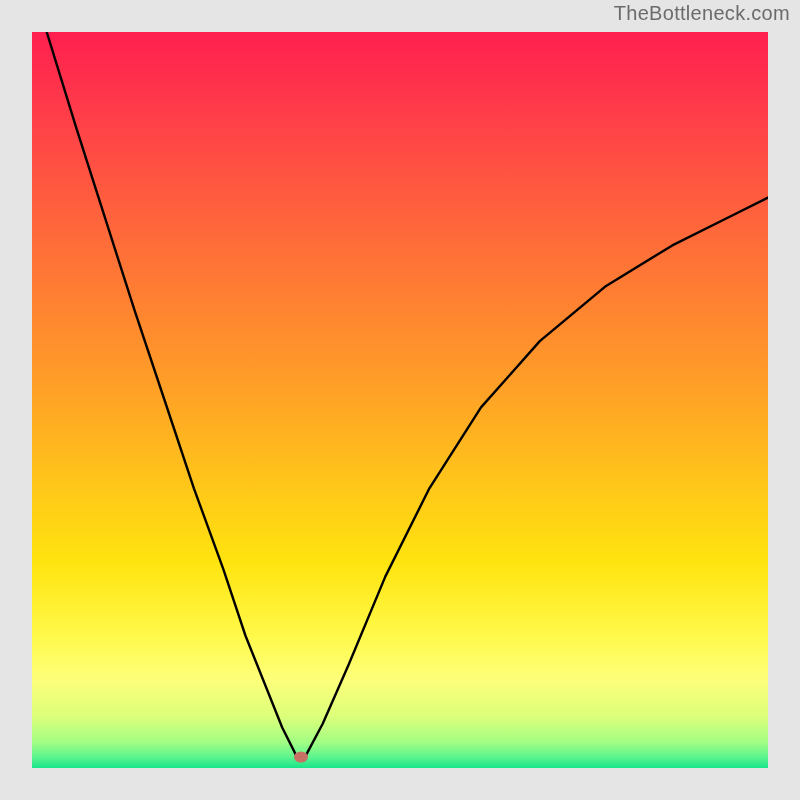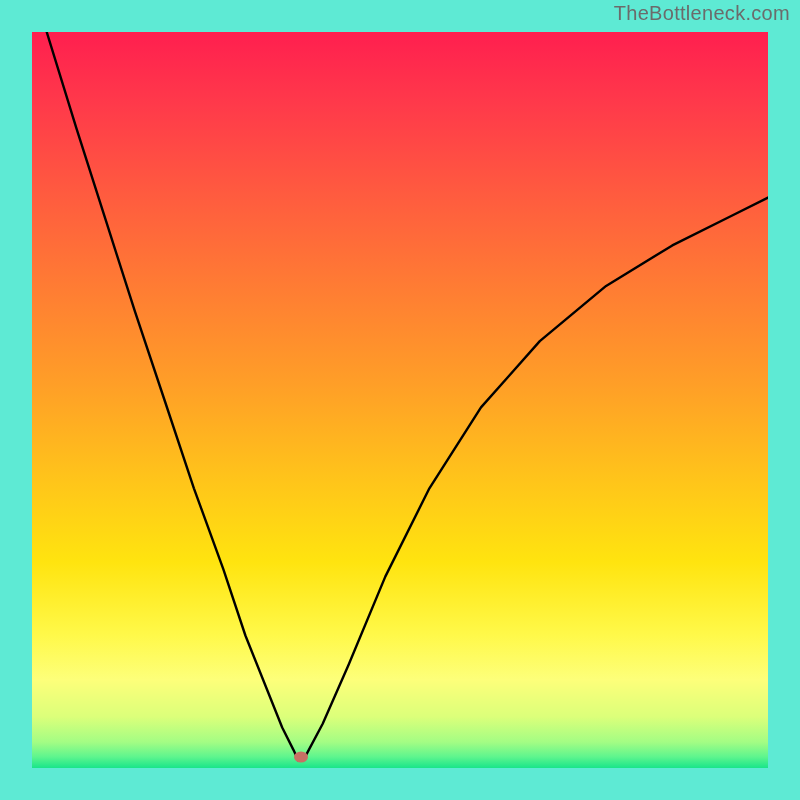--- a/index.html
+++ b/index.html
@@ -10,21 +10,21 @@
     background: #000;
     overflow: hidden;
     font-family: Arial, Helvetica, sans-serif;
   }
   .frame {
     position: absolute;
     left: 0;
     top: 0;
     width: 800px;
     height: 800px;
-    background: #5eead4;
+    background: #e5e5e5;
   }
   .plot {
     position: absolute;
     left: 32px;
     top: 32px;
     width: 736px;
     height: 736px;
     overflow: hidden;
   }
   .gradient {

